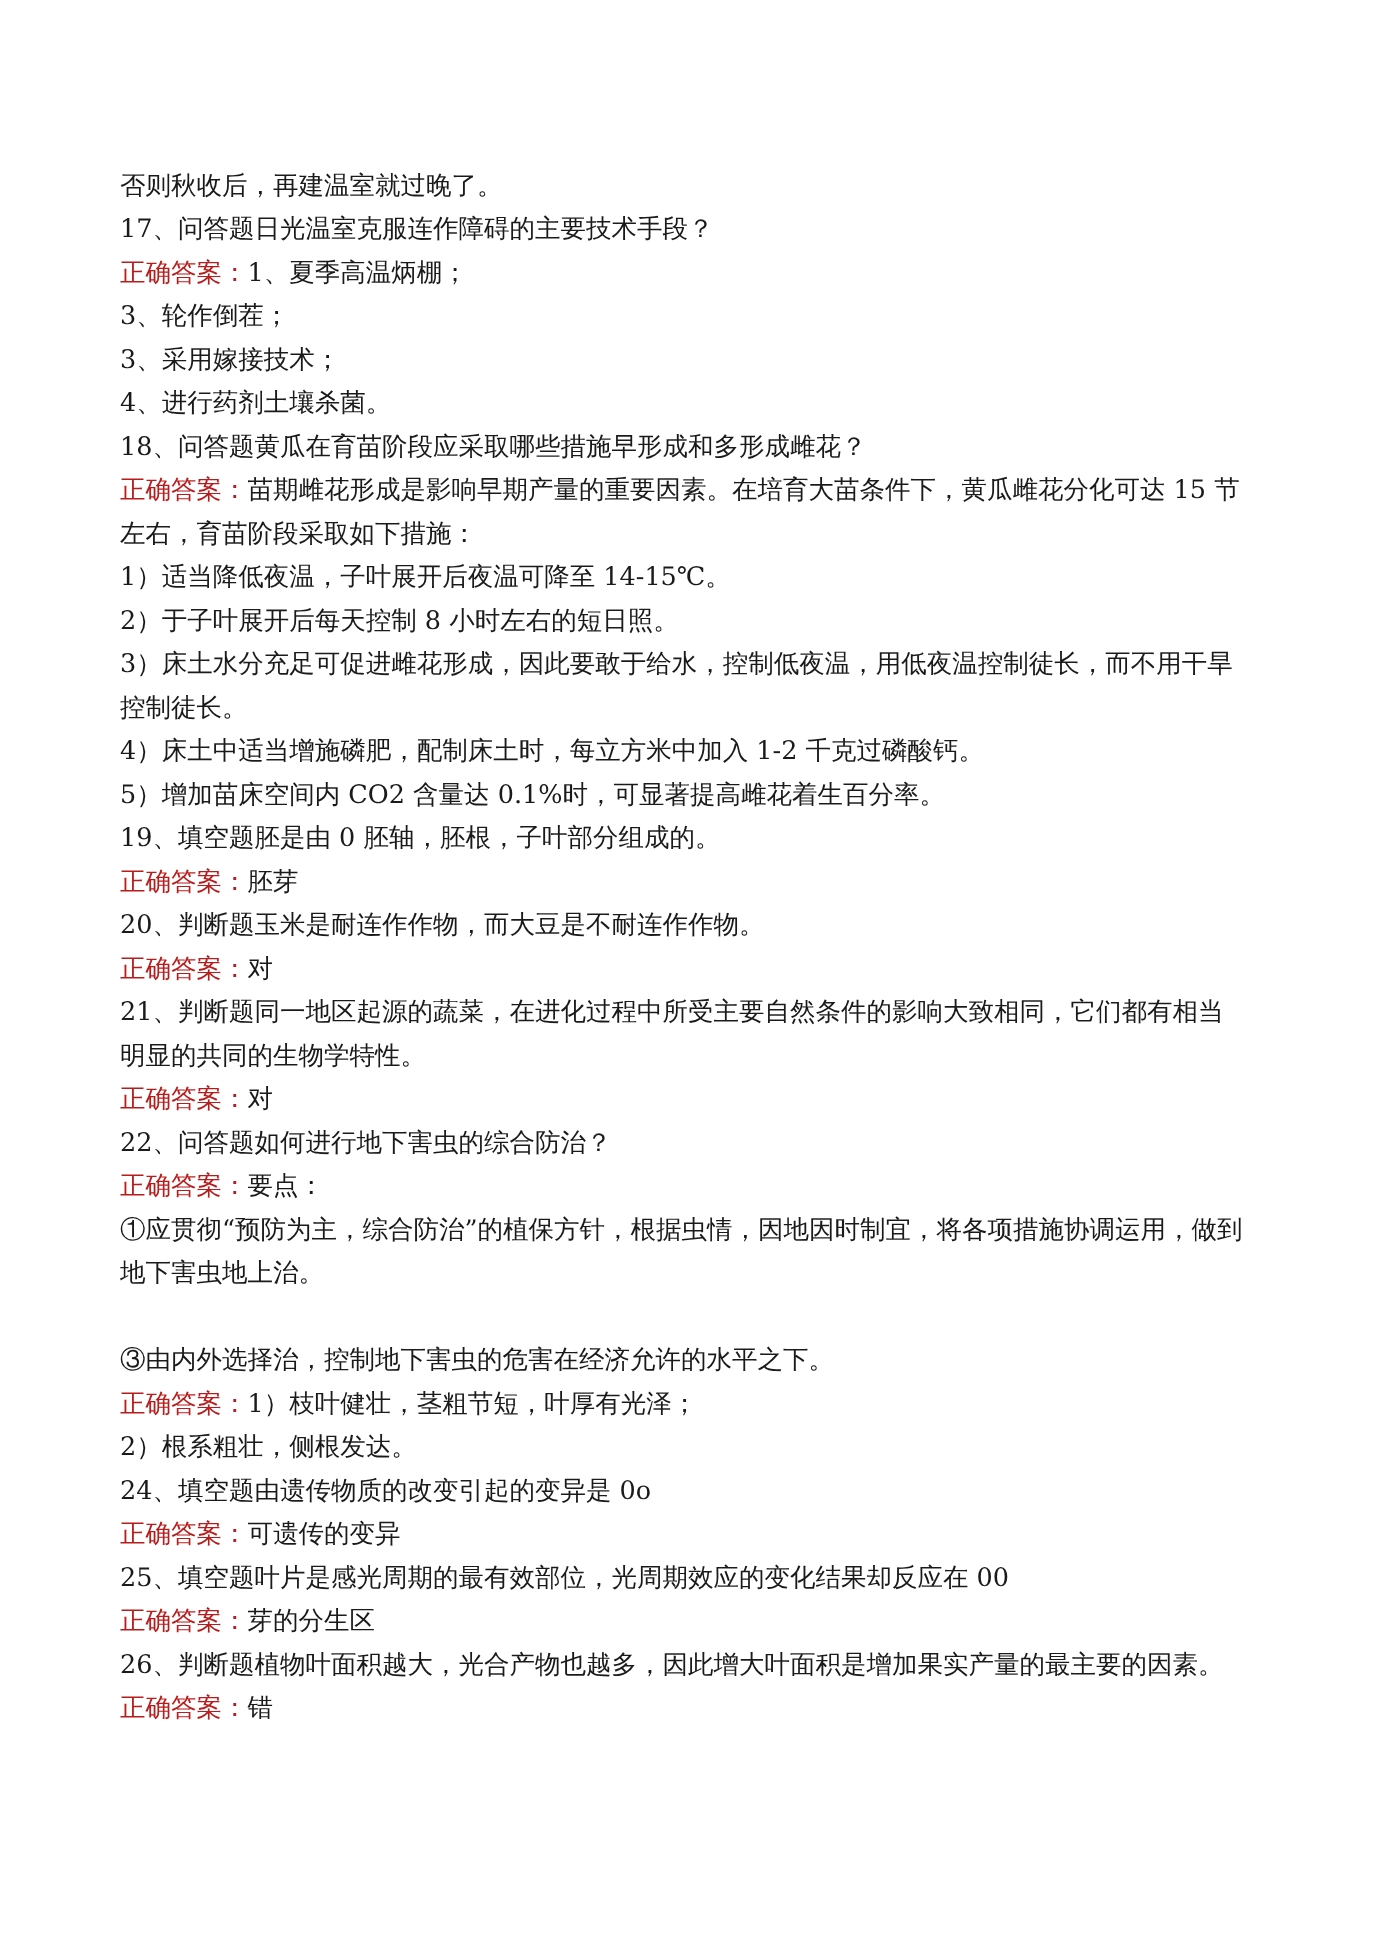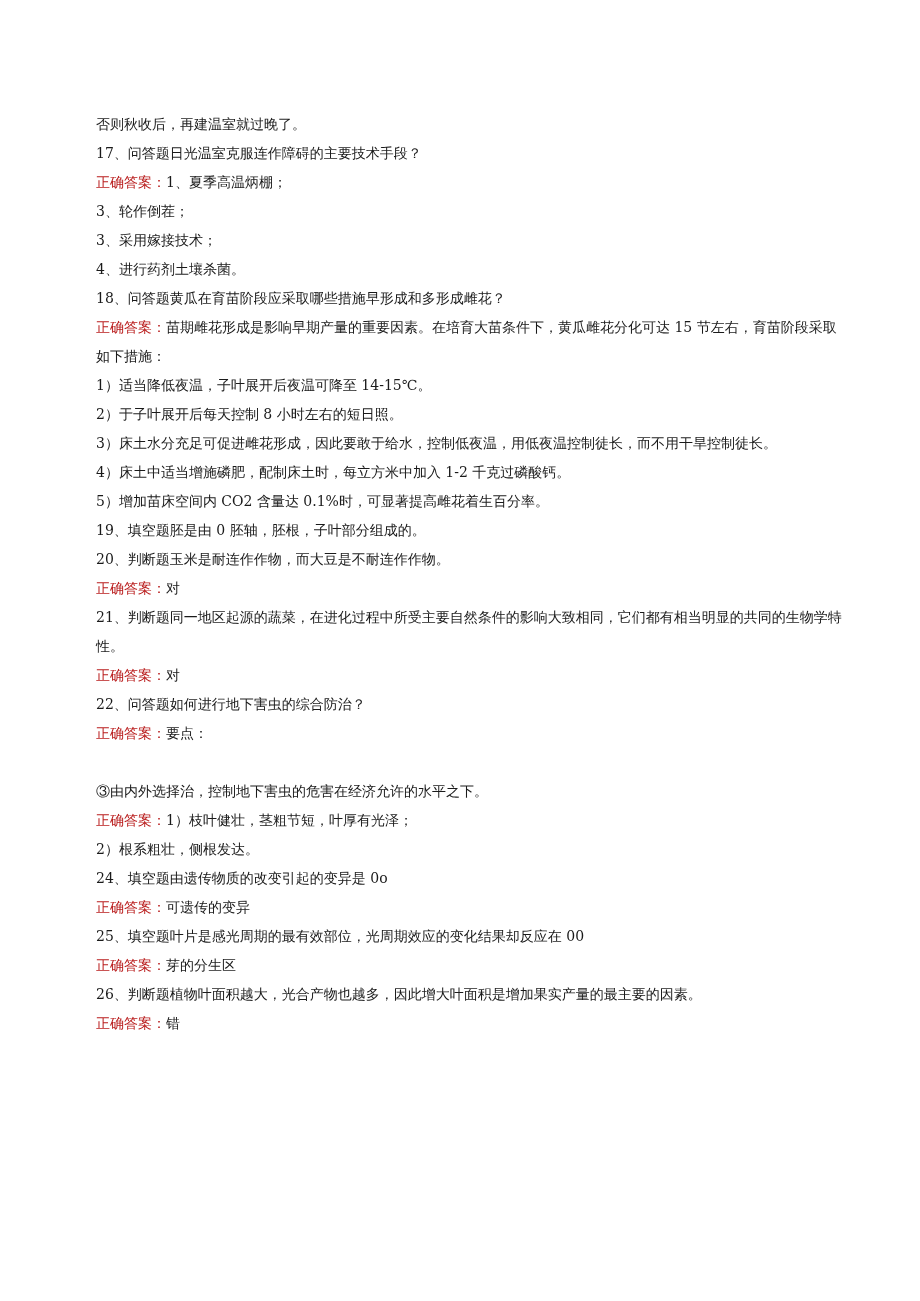--- a/index.html
+++ b/index.html
@@ -10,24 +10,24 @@
     body {
       width: 920px;
       height: 1301px;
       position: relative;
       overflow: hidden;
       font-family: "DejaVu Serif", "Liberation Serif", serif;
       color: #1a1a1a;
     }
     .page {
       position: absolute;
-      left: 96px;
+      left: 80px;
       top: 110px;
       width: 750px;
-      font-size: 14px;
+      font-size: 17px;
       line-height: 29px;
     }
     .line {
       display: block;
       white-space: normal;
       word-break: break-all;
       min-height: 29px;
     }
     .blank { height: 29px; }
     .label {
@@ -53,35 +53,37 @@
     <span class="line"><span class="label">正确答案：</span><span>苗期雌花形成是影响早期产量的重要因素。在培育大苗条件下，黄瓜雌花分化可达 15 节左右，育苗阶段采取如下措施：</span></span>
     <span class="line">1）适当降低夜温，子叶展开后夜温可降至 14-15℃。</span>
     <span class="line">2）于子叶展开后每天控制 8 小时左右的短日照。</span>
     <span class="line">3）床土水分充足可促进雌花形成，因此要敢于给水，控制低夜温，用低夜温控制徒长，而不用干旱控制徒长。</span>
     <span class="line">4）床土中适当增施磷肥，配制床土时，每立方米中加入 1-2 千克过磷酸钙。</span>
     <span class="line">5）增加苗床空间内 CO2 含量达 0.1%时，可显著提高雌花着生百分率。</span>
   </div>
 
   <div>
     <span class="line"><span>19、</span><span>填空题</span><span>胚是由 0 胚轴，胚根，子叶部分组成的。</span></span>
+    <span class="line"><span class="label">正确答案：</span><span>胚芽</span></span>
   </div>
 
   <div>
     <span class="line"><span>20、</span><span>判断题</span><span>玉米是耐连作作物，而大豆是不耐连作作物。</span></span>
     <span class="line"><span class="label">正确答案：</span><span>对</span></span>
   </div>
 
   <div>
     <span class="line"><span>21、</span><span>判断题</span><span>同一地区起源的蔬菜，在进化过程中所受主要自然条件的影响大致相同，它们都有相当明显的共同的生物学特性。</span></span>
     <span class="line"><span class="label">正确答案：</span><span>对</span></span>
   </div>
 
   <div>
     <span class="line"><span>22、</span><span>问答题</span><span>如何进行地下害虫的综合防治？</span></span>
     <span class="line"><span class="label">正确答案：</span><span>要点：</span></span>
+    <span class="line">①应贯彻“预防为主，综合防治”的植保方针，根据虫情，因地因时制宜，将各项措施协调运用，做到地下害虫地上治。</span>
     <span class="line blank"></span>
     <span class="line">③由内外选择治，控制地下害虫的危害在经济允许的水平之下。</span>
   </div>
 
   <div>
     <span class="line"><span class="label">正确答案：</span><span>1）枝叶健壮，茎粗节短，叶厚有光泽；</span></span>
     <span class="line">2）根系粗壮，侧根发达。</span>
   </div>
 
   <div>

